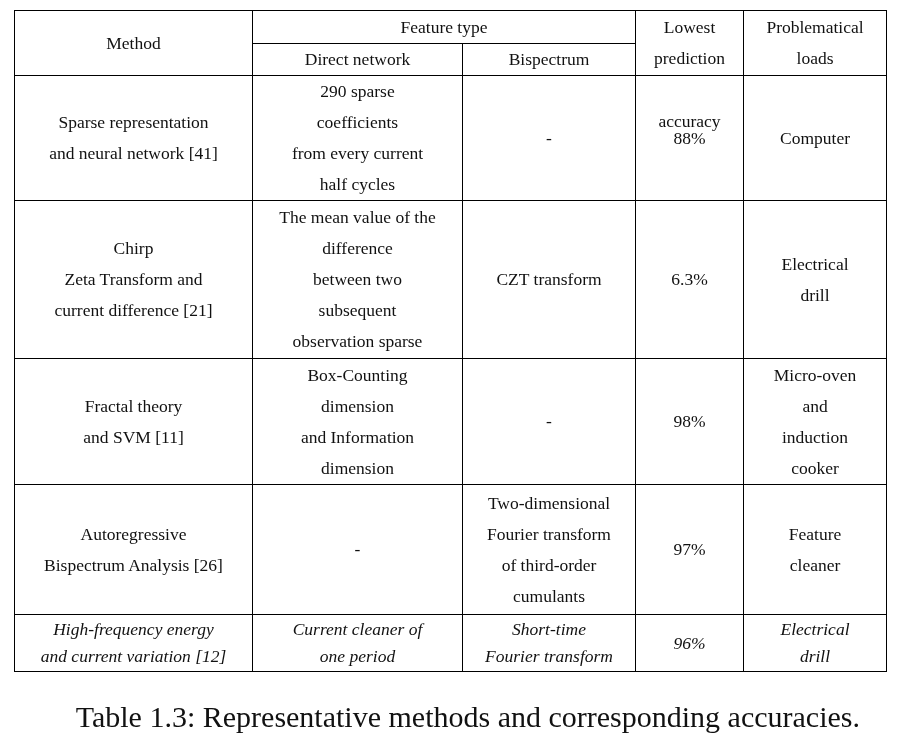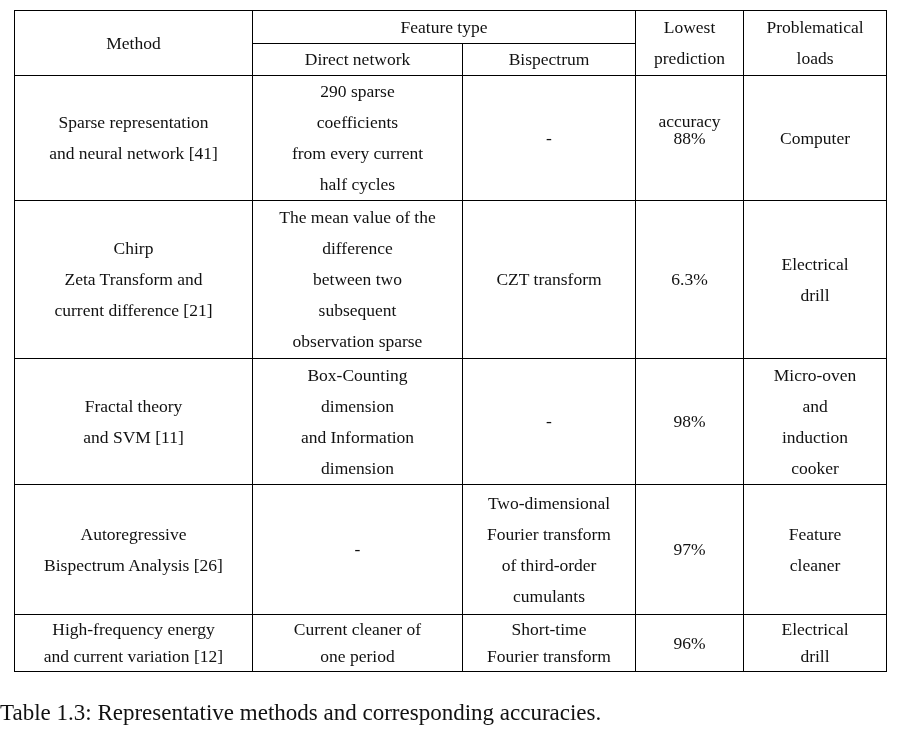--- a/index.html
+++ b/index.html
@@ -37,37 +37,37 @@
     position: relative;
     background: #ffffff;
   }
   thead tr.hrow1 { height: 33px; }
   thead tr.hrow2 { height: 29px; }
   thead th { line-height: 26px; }
   tbody tr.r0 { height: 125px; }
   tbody tr.r1 { height: 158px; }
   tbody tr.r2 { height: 126px; }
   tbody tr.r3 { height: 130px; }
-  tbody tr.r4 { height: 57px; }
+  tbody tr.r4 { height: 57px; font-style: italic; }
   tbody tr.r4 td { line-height: 27px; }
   td .top-note {
     position: absolute;
     top: 8px;
     left: 0;
     right: 0;
     line-height: 24px;
     margin-top: 25px;
   }
   .caption {
     position: absolute;
     left: 0;
     right: 0;
     top: 700px;
-    text-align: left;
-    font-size: 23px;
+    text-align: right;
+    font-size: 30px;
     color: #111111;
   }
 </style>
 </head>
 <body>
 
 <div class="page">
 
   <table class="methods">
     <colgroup>

